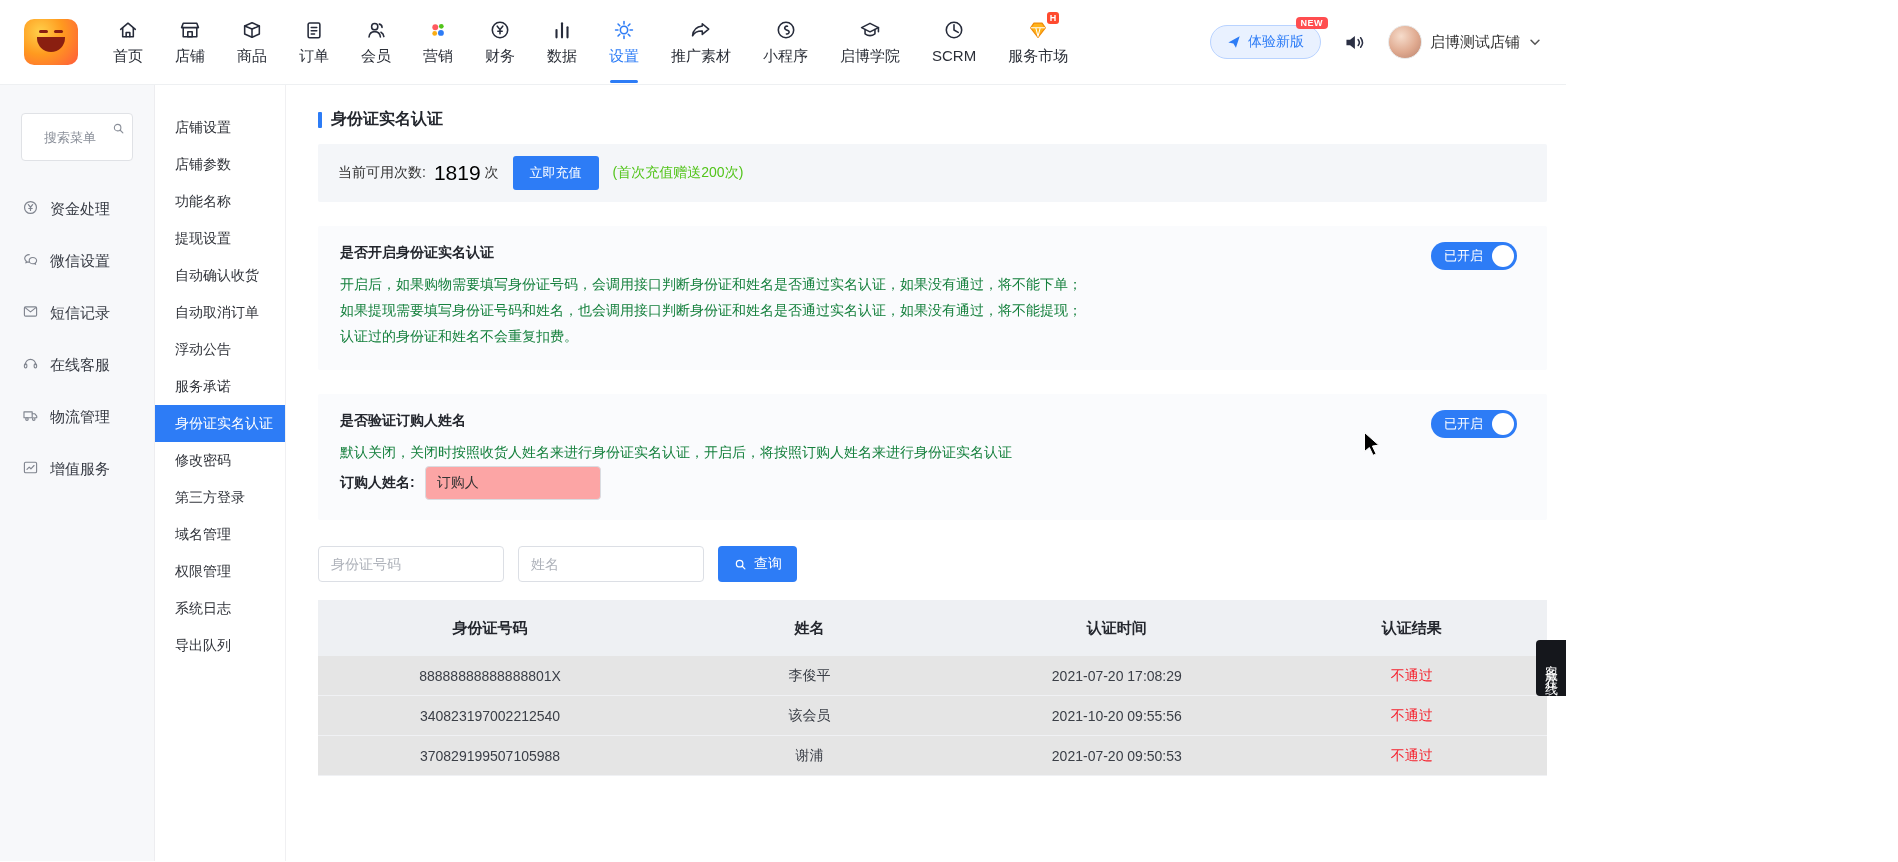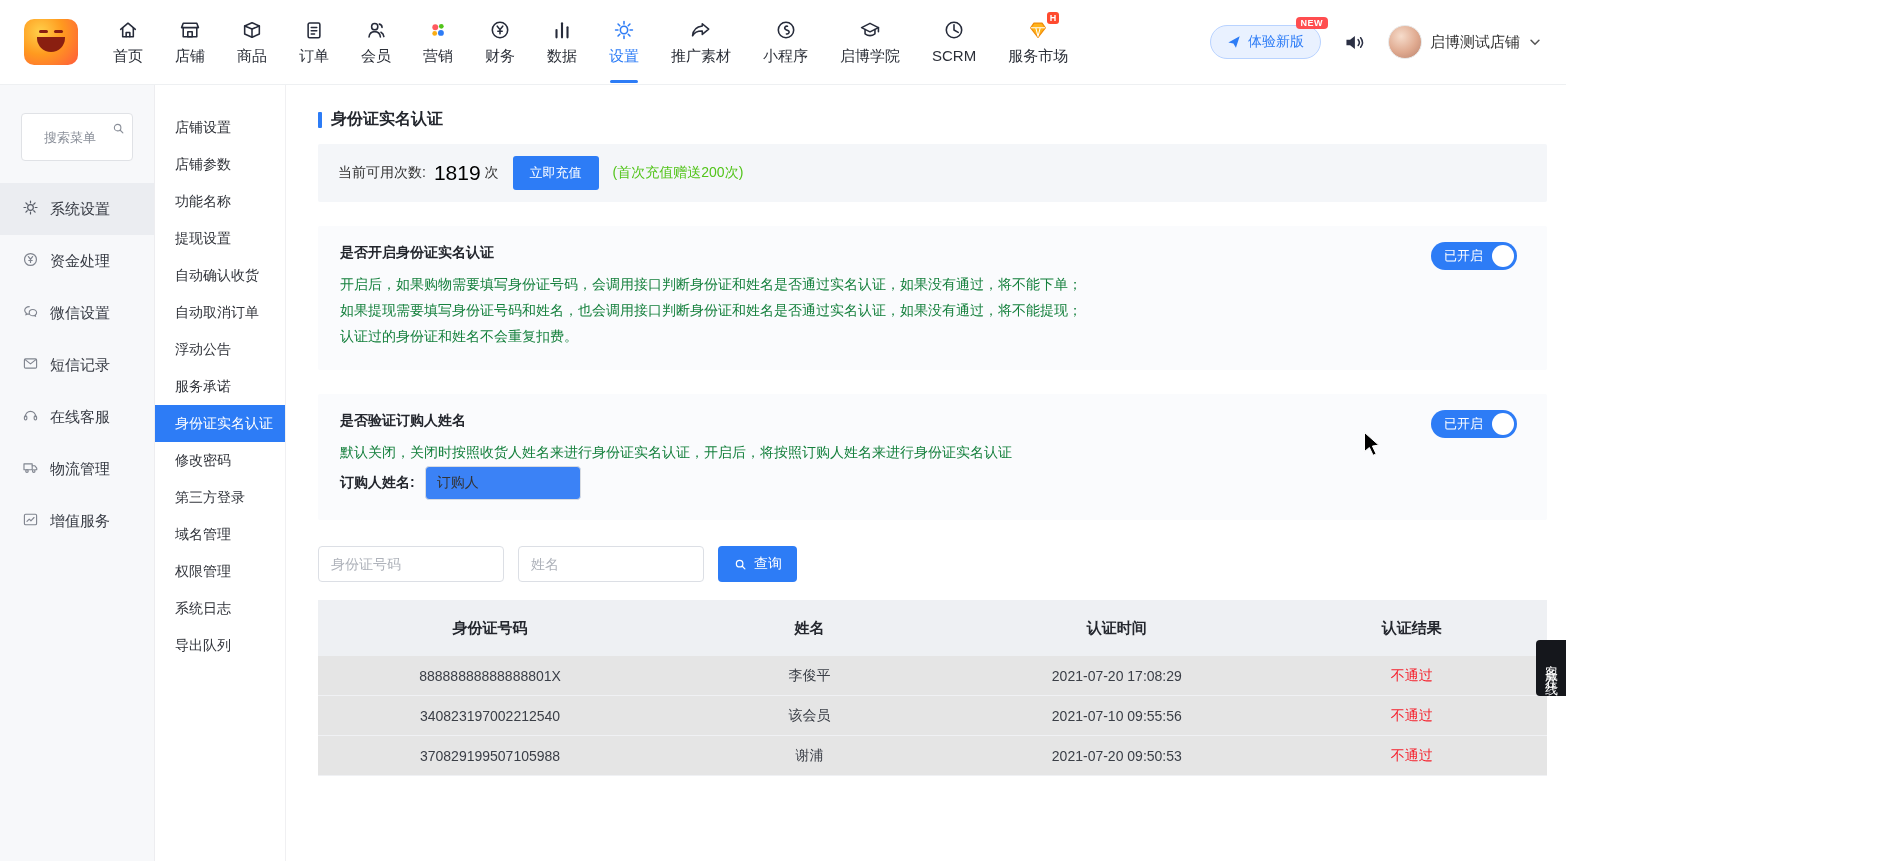--- a/index.html
+++ b/index.html
@@ -122,21 +122,21 @@
     padding-left:13px; cursor:pointer;
   }
   .switch::after {
     content:""; position:absolute; right:3px; top:3px; width:22px; height:22px;
     border-radius:50%; background:#fff;
   }
 
   .field { display:flex; align-items:center; gap:10px; font-size:14px; }
   .field label { font-weight:bold; color:#23262d; }
   .field input {
-    width:156px; height:34px; border:1px solid #d9dce1; border-radius:4px; background:#3b82f6;
+    width:176px; height:34px; border:1px solid #d9dce1; border-radius:4px; background:#fca5a5;
     padding:0 11px; font-size:14px; color:#333; outline:none; font-family:inherit;
   }
 
   .filter-row { display:flex; align-items:center; gap:14px; margin-top:26px; }
   .filter-row input {
     width:186px; height:36px; border:1px solid #dcdfe5; border-radius:4px; background:#fff;
     padding:0 12px; font-size:14px; color:#333; outline:none; font-family:inherit;
   }
   .filter-row input::placeholder { color:#aeb2ba; }
   .query-btn {
@@ -334,27 +334,20 @@
       <div class="search-wrap">
         <input type="text" placeholder="搜索菜单" style="">
         <span class="sico">
           <svg width="15" height="15" viewBox="0 0 24 24" fill="none" stroke="#8a8f99" stroke-width="1.8" stroke-linecap="round">
               <circle cx="10.6" cy="10.6" r="5.2"></circle>
               <path d="M14.8 14.8 19 19"></path>
             </svg>
         </span>
       </div>
       <ul class="menu">
-        <li class="active">
-          <span><svg width="17" height="17" viewBox="0 0 24 24" fill="none" stroke="#565b66" stroke-width="1.7" stroke-linecap="round">
-                <circle cx="12" cy="12" r="4"></circle>
-                <path d="M12 2.8v2.6M12 18.6v2.6M2.8 12h2.6M18.6 12h2.6M5.5 5.5l1.9 1.9M16.6 16.6l1.9 1.9M18.5 5.5l-1.9 1.9M7.4 16.6l-1.9 1.9"></path>
-              </svg></span>
-          <span>系统设置</span>
-        </li>
         <li>
           <span><svg width="17" height="17" viewBox="0 0 24 24" fill="none" stroke="#80858f" stroke-width="1.7" stroke-linecap="round">
                 <circle cx="12" cy="12" r="8.4"></circle>
                 <path d="M9 7.8l3 3.8 3-3.8M12 11.6v4.6M9.6 13.4h4.8"></path>
               </svg></span>
           <span>资金处理</span>
         </li>
         <li>
           <span><svg width="17" height="17" viewBox="0 0 24 24" fill="none" stroke="#80858f" stroke-width="1.6" stroke-linecap="round" stroke-linejoin="round">
                 <path d="M10.2 5.2c-3.6 0-6.4 2.3-6.4 5.2 0 1.7.9 3.1 2.3 4.1l-.6 2.2 2.5-1.3c.7.2 1.4.3 2.2.3"></path>
@@ -473,21 +466,21 @@
         </div>
         <div class="trow tbody-row">
           <div class="tcell">88888888888888801X</div>
           <div class="tcell">李俊平</div>
           <div class="tcell">2021-07-20 17:08:29</div>
           <div class="tcell result">不通过</div>
         </div>
         <div class="trow tbody-row">
           <div class="tcell">340823197002212540</div>
           <div class="tcell">该会员</div>
-          <div class="tcell">2021-07-10 09:55:56</div>
+          <div class="tcell">2021-10-20 09:55:56</div>
           <div class="tcell result">不通过</div>
         </div>
         <div class="trow tbody-row">
           <div class="tcell">370829199507105988</div>
           <div class="tcell">谢浦</div>
           <div class="tcell">2021-07-20 09:50:53</div>
           <div class="tcell result">不通过</div>
         </div>
       </div>
     </main>

